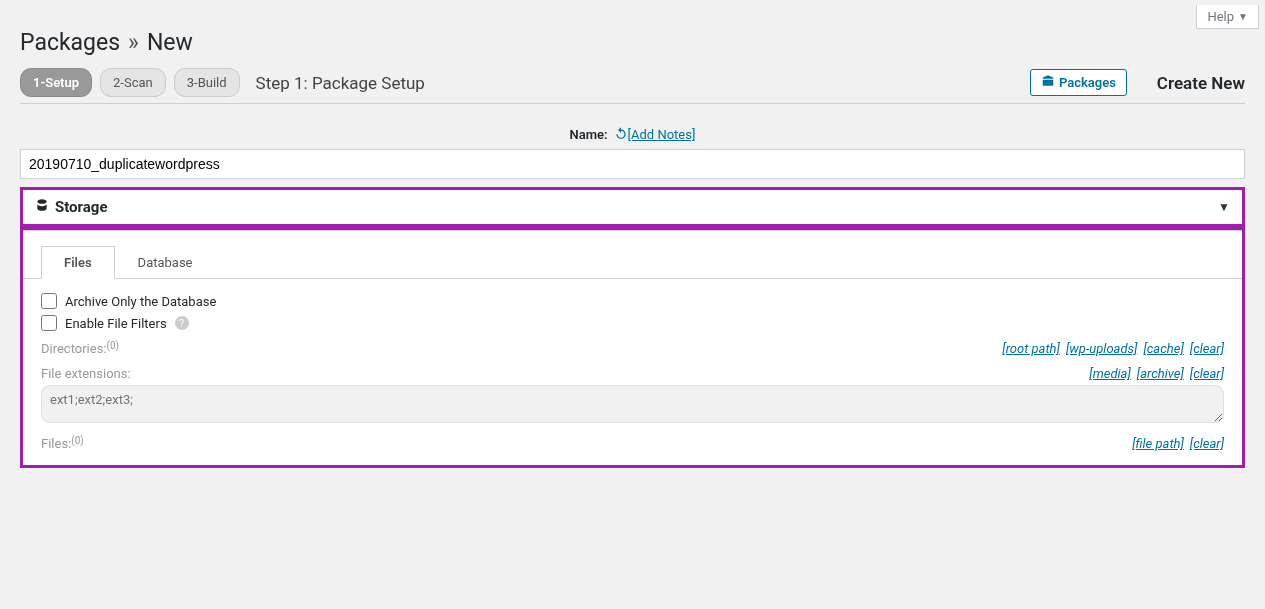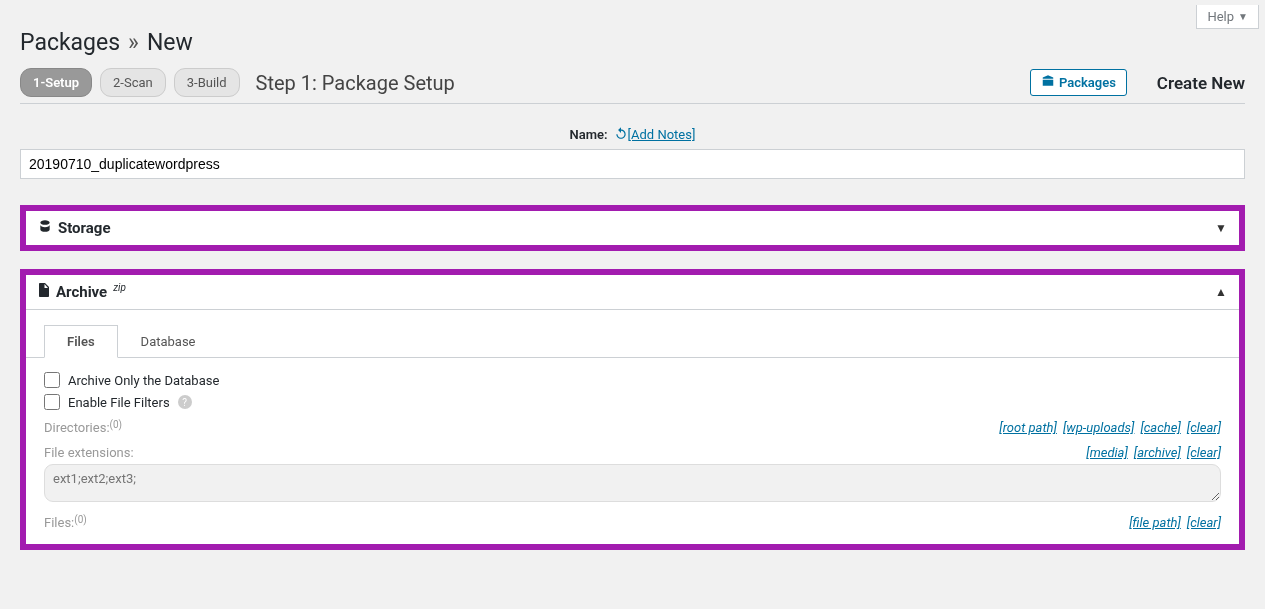--- a/index.html
+++ b/index.html
@@ -58,21 +58,21 @@
   font-size: 13px;
   color: #555;
 }
 .step-btn.active {
   background: #999;
   border-color: #888;
   color: #fff;
   font-weight: 600;
 }
 .step-title {
-  font-size: 20px;
+  font-size: 17px;
   color: #444;
   margin-left: 8px;
 }
 .toolbar-spacer { flex: 1; }
 .packages-btn {
   background: #fff;
   border: 1px solid #0071a1;
   color: #0071a1;
   padding: 4px 10px;
   font-size: 13px;
@@ -117,22 +117,21 @@
 .name-input {
   width: 100%;
   margin-top: 6px;
   padding: 6px 8px;
   font-size: 14px;
   border: 1px solid #ccd0d4;
   background: #fff;
 }
 .panel {
   background: #fff;
-  border: 6px solid #a21caf;
-  margin-top: 18px;
+  border: 3px solid #a21caf;
 }
 .panel-header {
   display: flex;
   align-items: center;
   justify-content: space-between;
   padding: 8px 12px;
   cursor: pointer;
 }
 .panel-header .title {
   font-weight: 700;
@@ -300,32 +299,20 @@
               <path d="M4 6c0-2.2 3.6-4 8-4s8 1.8 8 4-3.6 4-8 4-8-1.8-8-4zm0 4c0 2.2 3.6 4 8 4s8-1.8 8-4v4c0 2.2-3.6 4-8 4s-8-1.8-8-4v-4zm0 8c0 2.2 3.6 4 8 4s8-1.8 8-4v-4c0 2.2-3.6 4-8 4s-8-1.8-8-4v4z"></path>
             </svg>
         </span>
         <span>Storage</span>
       </div>
       <span class="caret">▼</span>
     </div>
   </div>
 
   <div class="panel">
-    <div class="panel-header">
-      <div class="title">
-        <span class="icon-file">
-          <svg width="12" height="14" viewBox="0 0 24 28">
-              <path d="M14 0H4C2.9 0 2 .9 2 2v24c0 1.1.9 2 2 2h16c1.1 0 2-.9 2-2V8l-8-8zm-1 10V2l7 8h-7z"></path>
-            </svg>
-        </span>
-        <span>Archive</span>
-        <span class="sup">zip</span>
-      </div>
-      <span class="caret">▲</span>
-    </div>
     <div class="panel-body">
       <div class="tabs">
         <div class="tab active">Files</div>
         <div class="tab">Database</div>
       </div>
       <div class="tab-content">
 
         <div class="checkbox-row">
           <input type="checkbox" style="">
           <label>Archive Only the Database</label>

